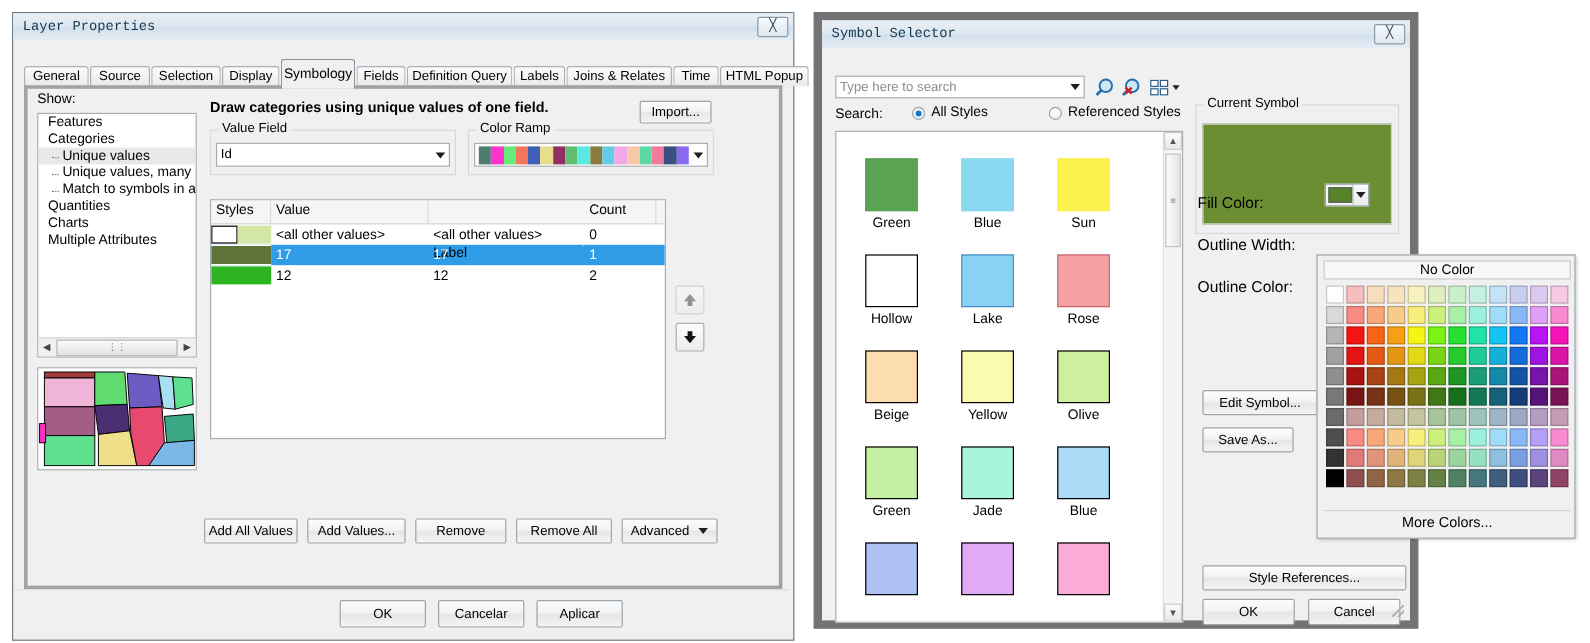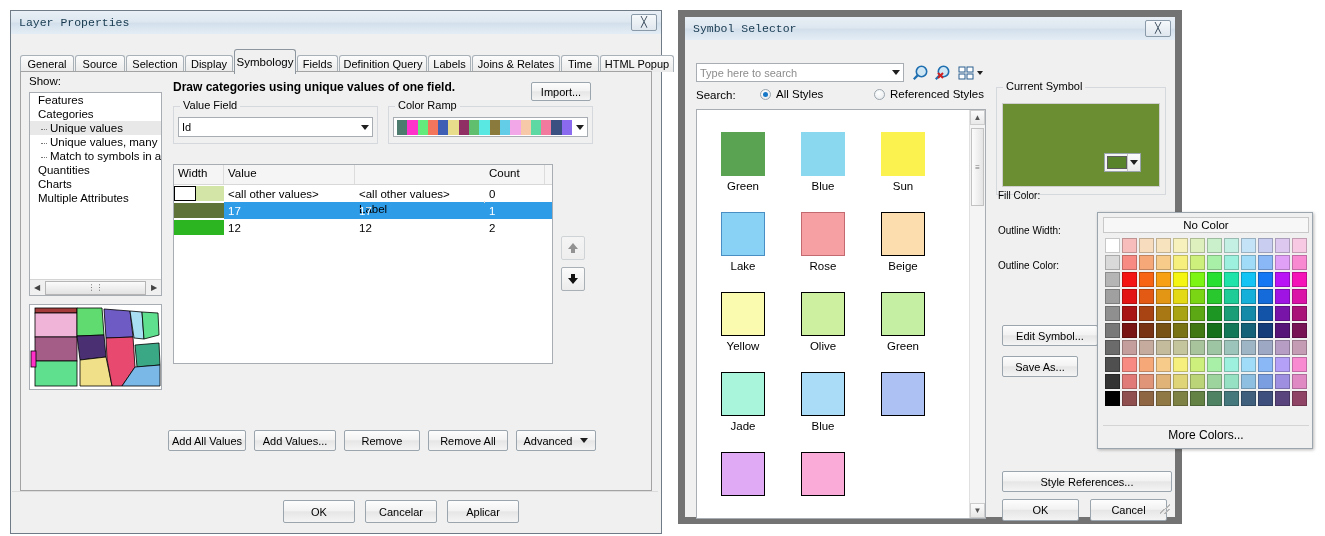--- a/index.html
+++ b/index.html
@@ -63,21 +63,21 @@
     border-radius:3px 3px 0 0;
     display:flex;align-items:center;justify-content:center;
     padding:0 5px;font-size:11px;box-sizing:border-box;white-space:nowrap;
   }
   .tab.sel{
     top:-4px;height:25px;background:#f0f0f0;border-color:#8d969e;z-index:5;
     font-size:11.5px;
   }
   #lp-body{
     position:absolute;left:9px;top:60px;width:632px;height:420px;
-    background:#f0f0f0;border:1px solid #a3a3a3;box-sizing:border-box;
+    background:#f0f0f0;border:3px solid #a3a3a3;box-sizing:border-box;
   }
   #showlist{
     position:absolute;left:8px;top:20px;width:133px;height:204px;
     background:#fff;border:1px solid #a7adb3;box-sizing:border-box;overflow:hidden;
   }
   .shrow{padding:1px 0 1px 8px;font-size:11.5px;white-space:nowrap;}
   .shrow.b{font-weight:normal;}
   .shrow.child{padding-left:20px;position:relative;}
   .shrow.child:before{
     content:"";position:absolute;left:11px;top:8px;width:6px;border-top:1px dotted #777;
@@ -159,21 +159,21 @@
   #galscroll{position:absolute;right:0;top:0;width:15px;height:100%;background:#f4f4f4;border-left:1px solid #e0e0e0;}
   #galscroll .sbtn{height:15px;display:flex;align-items:center;justify-content:center;font-size:8px;color:#555;
     background:linear-gradient(to bottom,#fbfbfb,#e8e8e8);border:1px solid #cdcdcd;box-sizing:border-box;}
   #galthumb{position:absolute;left:1px;top:18px;width:13px;height:78px;
     background:linear-gradient(to right,#fcfcfc,#e4e4e4);border:1px solid #c2c2c2;box-sizing:border-box;
     display:flex;align-items:center;justify-content:center;font-size:8px;color:#777;}
 
   #cursym{position:absolute;left:310px;top:46px;width:170px;height:108px;}
   #cursymsw{position:absolute;left:316px;top:62px;width:158px;height:84px;border:1px solid #cfcfcf;box-sizing:border-box;}
 
-  .prop{position:absolute;left:312px;font-size:10px;margin-top:29px;}
+  .prop{position:absolute;left:312px;font-size:13px;}
   .combobox{
     position:absolute;width:37px;height:19px;border:1px solid #9aa5ad;box-sizing:border-box;
     background:#f4f4f4;display:flex;align-items:center;
   }
   .combobox .cbsw{width:20px;height:13px;margin-left:2px;border:1px solid #5c5c5c;box-sizing:border-box;}
   .combobox .cbarrow{flex:1;display:flex;align-items:center;justify-content:center;
     border-left:1px solid #c5c5c5;height:100%;background:linear-gradient(to bottom,#fbfbfb,#eaeaea);}
 
   #ssbtns .btn{position:absolute;}
 
@@ -302,21 +302,21 @@
             <div style="flex: 1 1 0%; background: rgb(242, 122, 158);"></div>
             <div style="flex: 1 1 0%; background: rgb(58, 80, 128);"></div>
             <div style="flex: 1 1 0%; background: rgb(138, 107, 240);"></div>
           </span>
         <span class="caret" style="margin-left:4px;"></span>
       </div>
     </div>
 
     <div id="tbl">
       <div id="tblhead">
-        <div style="width:50px;">Width</div>
+        <div style="width:50px;">Styles</div>
         <div style="width:131px;">Value</div>
         <div style="width:130px;margin-top:36px;">Label</div>
         <div style="width:60px;">Count</div>
       </div>
 
       <div class="trow">
         <div class="swatchcell">
           <div class="swatch" style="width:22px;background:#fff;border:1px solid #000;"></div>
           <div class="swatch" style="width:28px;background:#d3e6a8;"></div>
         </div>
@@ -427,20 +427,24 @@
             <div class="gsw" style="background: rgb(89, 163, 82); border: 1px solid rgb(89, 163, 82);"></div>
             <div class="gname">Green</div>
           </div>
           <div class="gcell">
             <div class="gsw" style="background: rgb(138, 215, 240); border: 1px solid rgb(138, 215, 240);"></div>
             <div class="gname">Blue</div>
           </div>
           <div class="gcell">
             <div class="gsw" style="background: rgb(251, 241, 79); border: 1px solid rgb(251, 241, 79);"></div>
             <div class="gname">Sun</div>
+          </div>
+          <div class="gcell">
+            <div class="gsw" style="background: rgb(255, 255, 255); border: 1px solid rgb(0, 0, 0);"></div>
+            <div class="gname">Hollow</div>
           </div>
           <div class="gcell">
             <div class="gsw" style="background: rgb(138, 210, 245); border: 1px solid rgb(74, 143, 196);"></div>
             <div class="gname">Lake</div>
           </div>
           <div class="gcell">
             <div class="gsw" style="background: rgb(247, 160, 164); border: 1px solid rgb(194, 106, 112);"></div>
             <div class="gname">Rose</div>
           </div>
           <div class="gcell">

